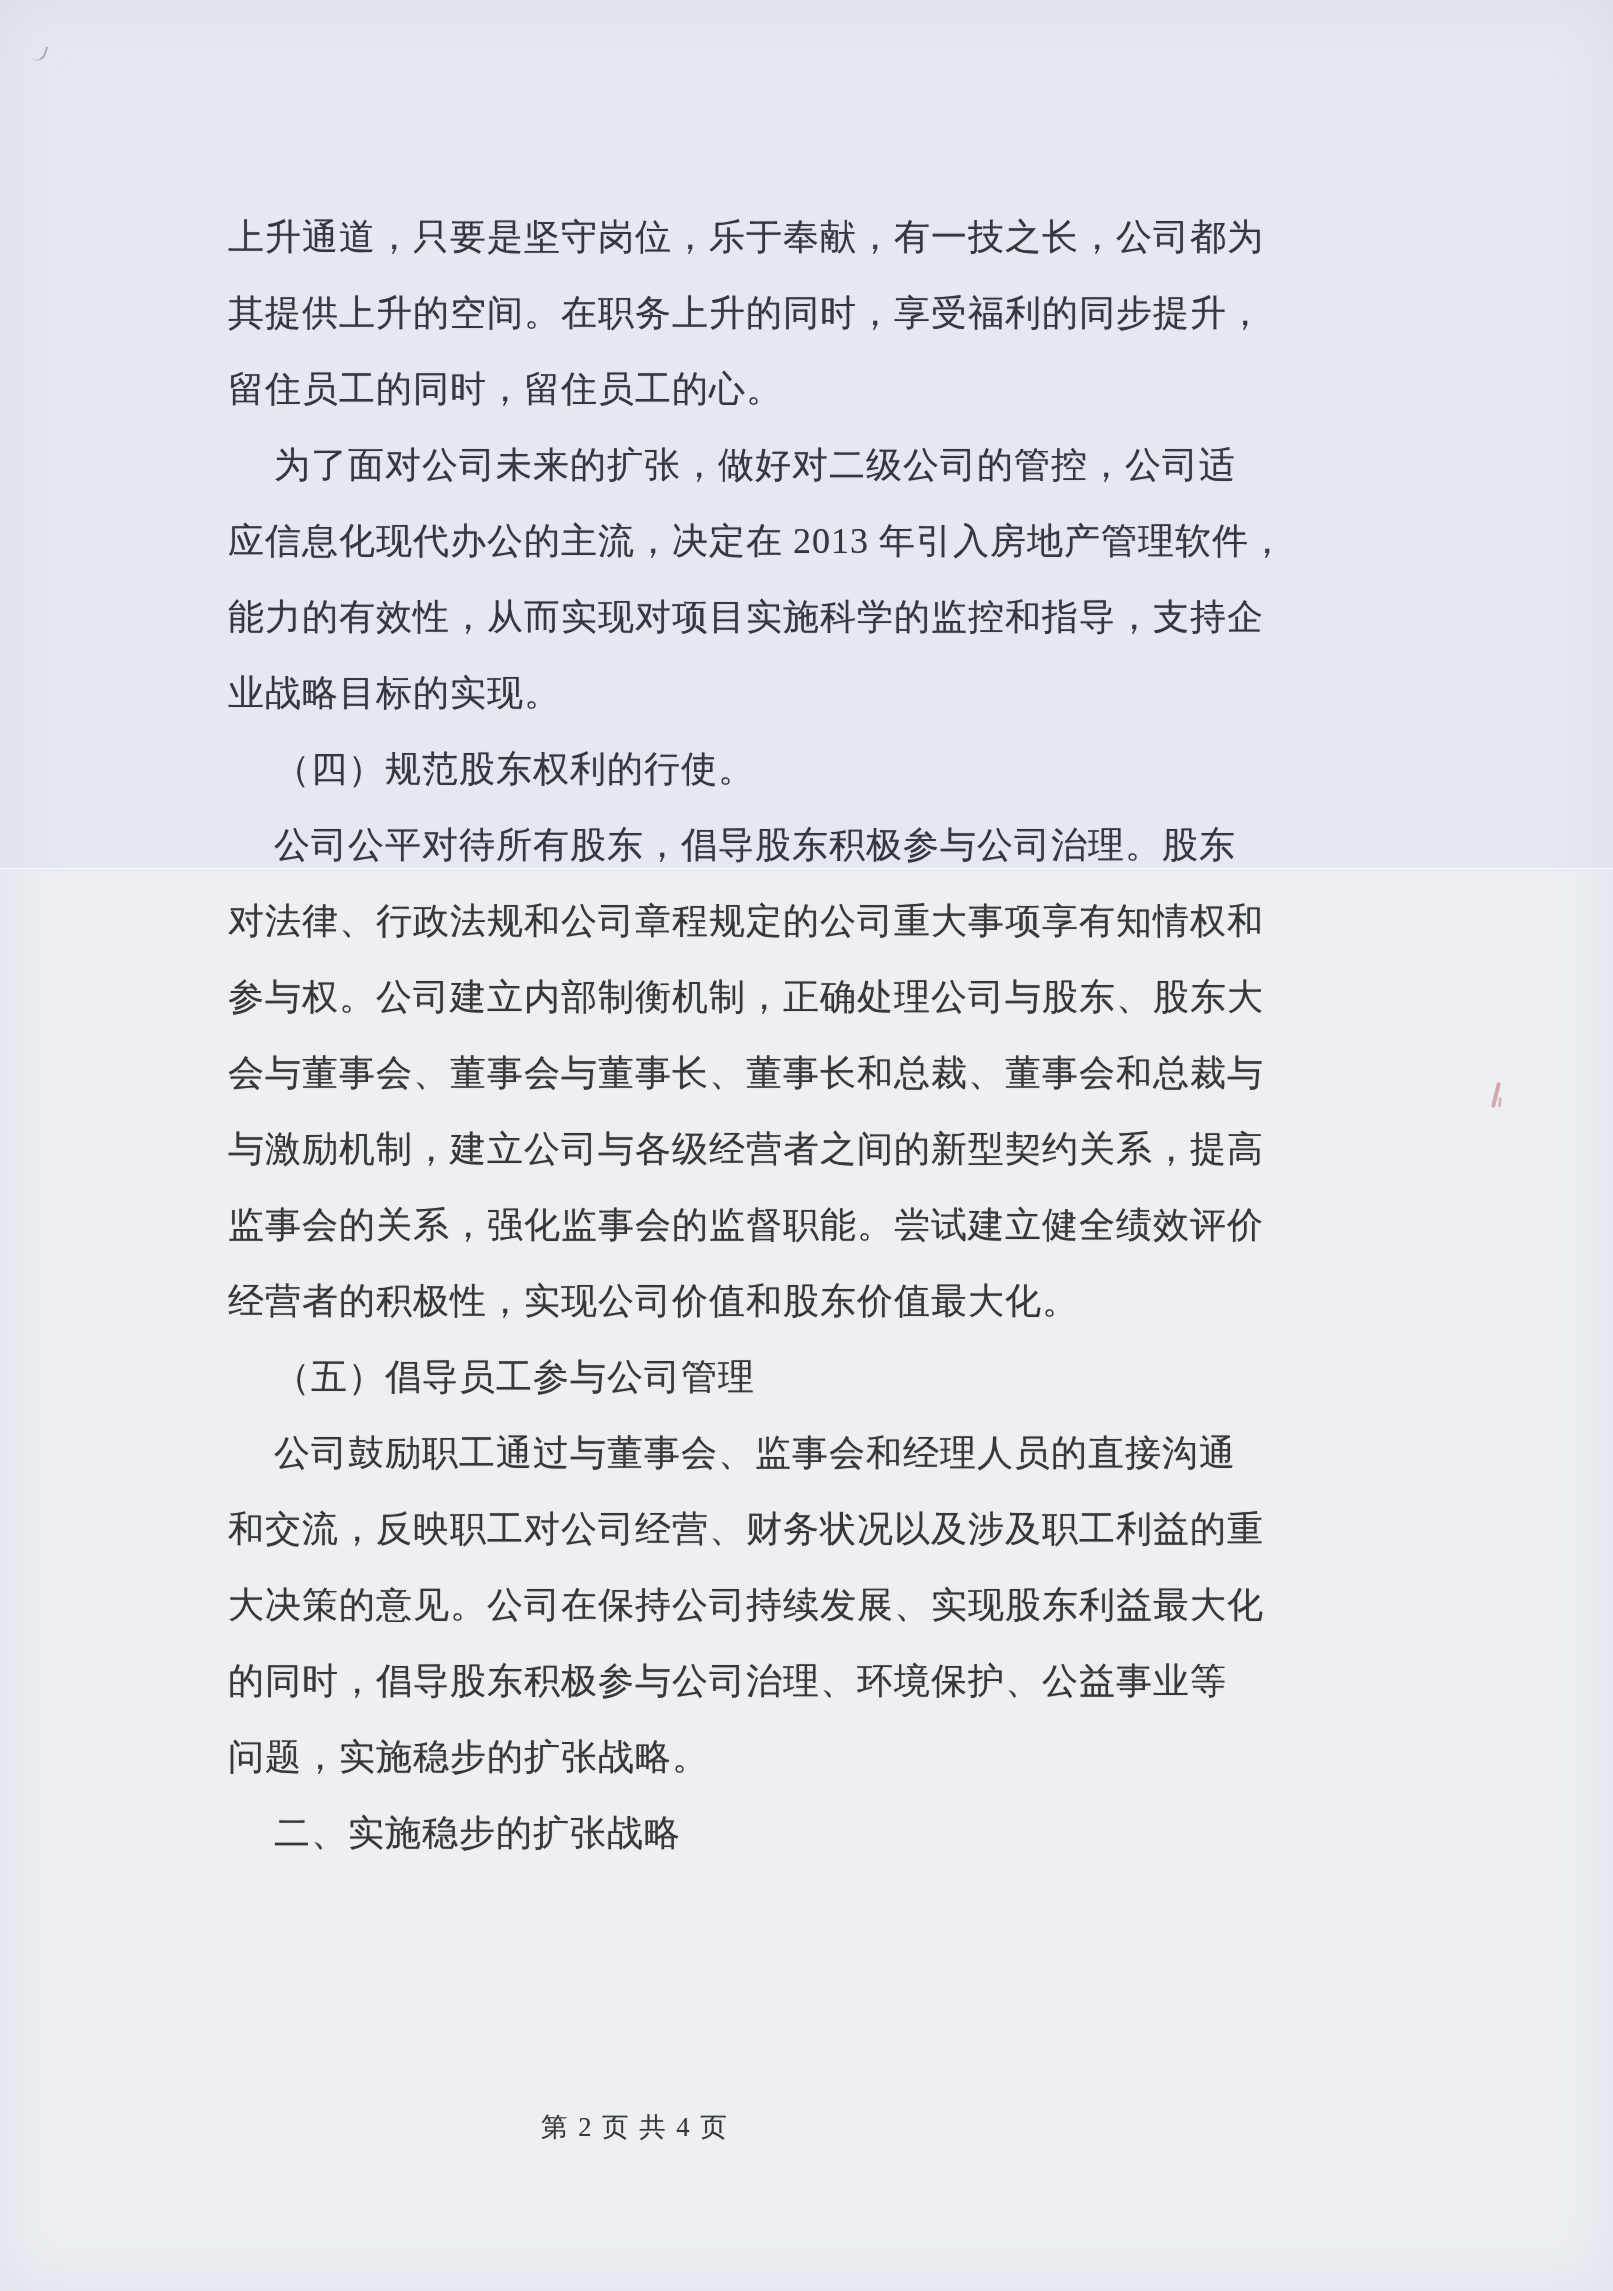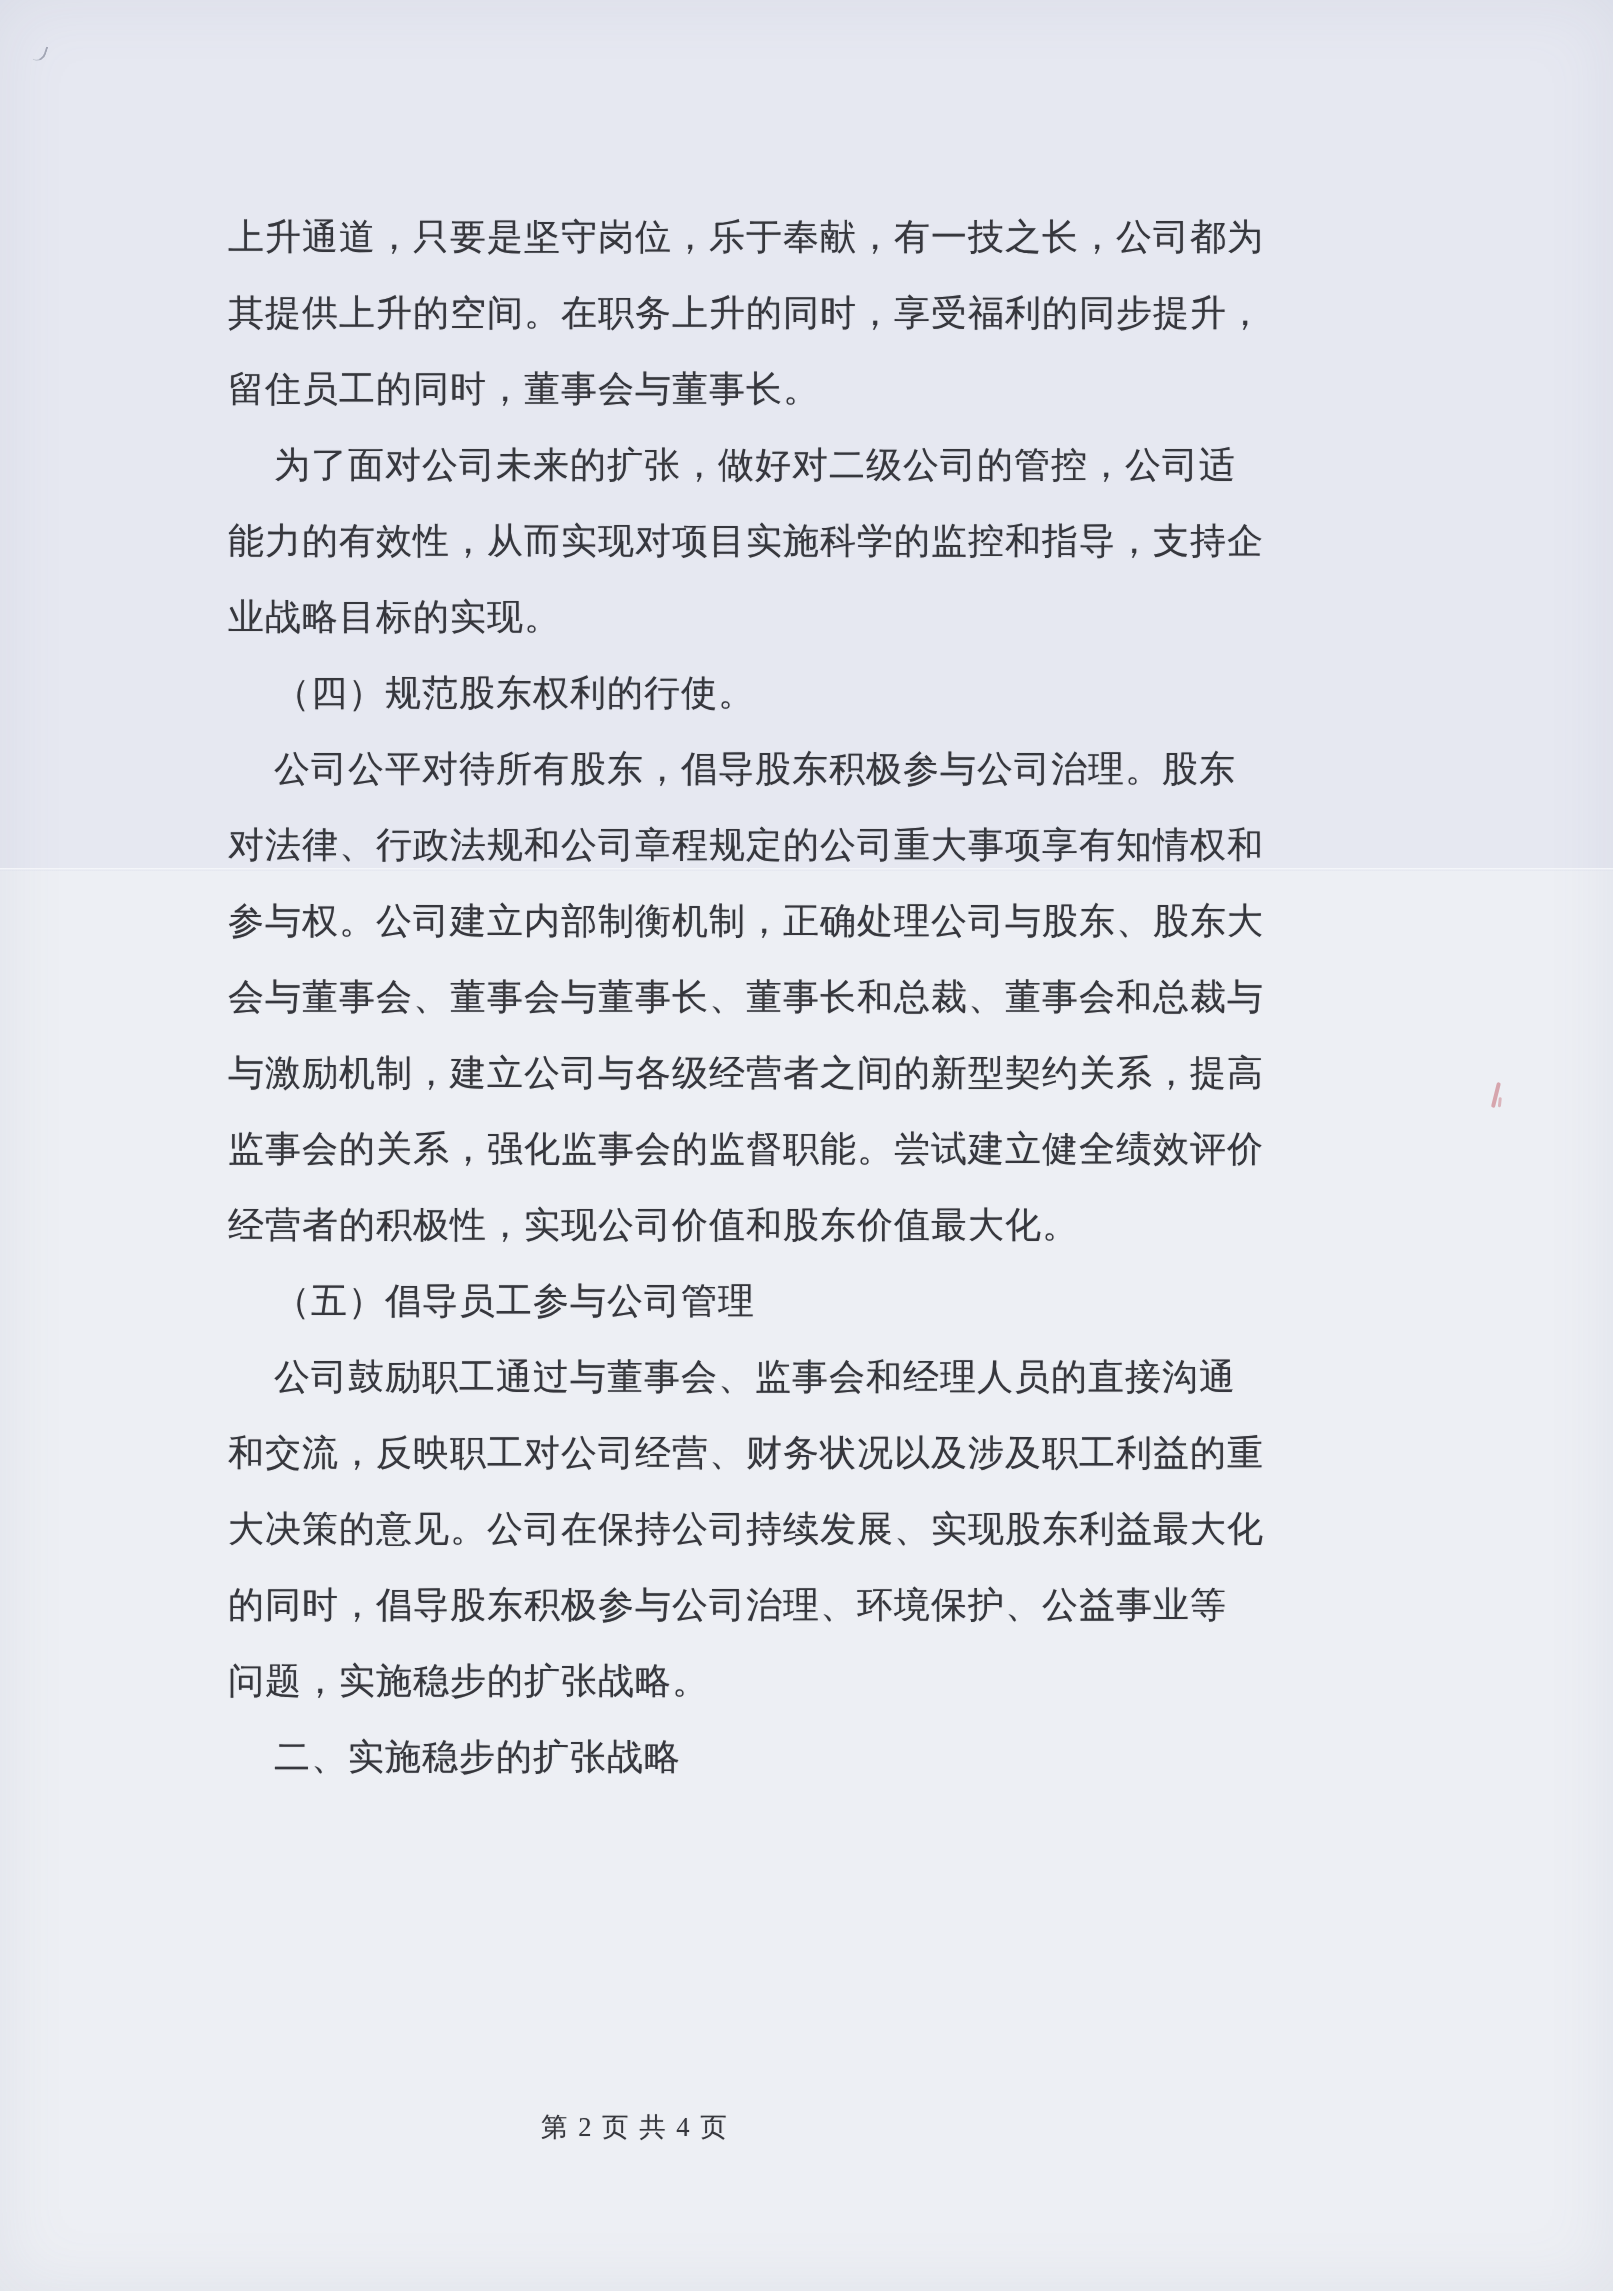--- a/index.html
+++ b/index.html
@@ -91,22 +91,23 @@
 
 <div class="scan-seam"></div>
 
 <div class="stray-mark"></div>
 <div class="red-mark"></div>
 
 <div class="doc-text">
 
 <div class="line">上升通道，只要是坚守岗位，乐于奉献，有一技之长，公司都为</div>
     <div class="line">其提供上升的空间。在职务上升的同时，享受福利的同步提升，</div>
-    <div class="line">留住员工的同时，董事会与董事长。</div>
+    <div class="line">留住员工的同时，留住员工的心。</div>
     <div class="line indent">为了面对公司未来的扩张，做好对二级公司的管控，公司适</div>
+    <div class="line">应信息化现代办公的主流，决定在 2013 年引入房地产管理软件，</div>
     <div class="line">能力的有效性，从而实现对项目实施科学的监控和指导，支持企</div>
     <div class="line">业战略目标的实现。</div>
     <div class="line indent">（四）规范股东权利的行使。</div>
     <div class="line indent">公司公平对待所有股东，倡导股东积极参与公司治理。股东</div>
     <div class="line">对法律、行政法规和公司章程规定的公司重大事项享有知情权和</div>
     <div class="line">参与权。公司建立内部制衡机制，正确处理公司与股东、股东大</div>
     <div class="line">会与董事会、董事会与董事长、董事长和总裁、董事会和总裁与</div>
     <div class="line">与激励机制，建立公司与各级经营者之间的新型契约关系，提高</div>
     <div class="line">监事会的关系，强化监事会的监督职能。尝试建立健全绩效评价</div>
     <div class="line">经营者的积极性，实现公司价值和股东价值最大化。</div>

